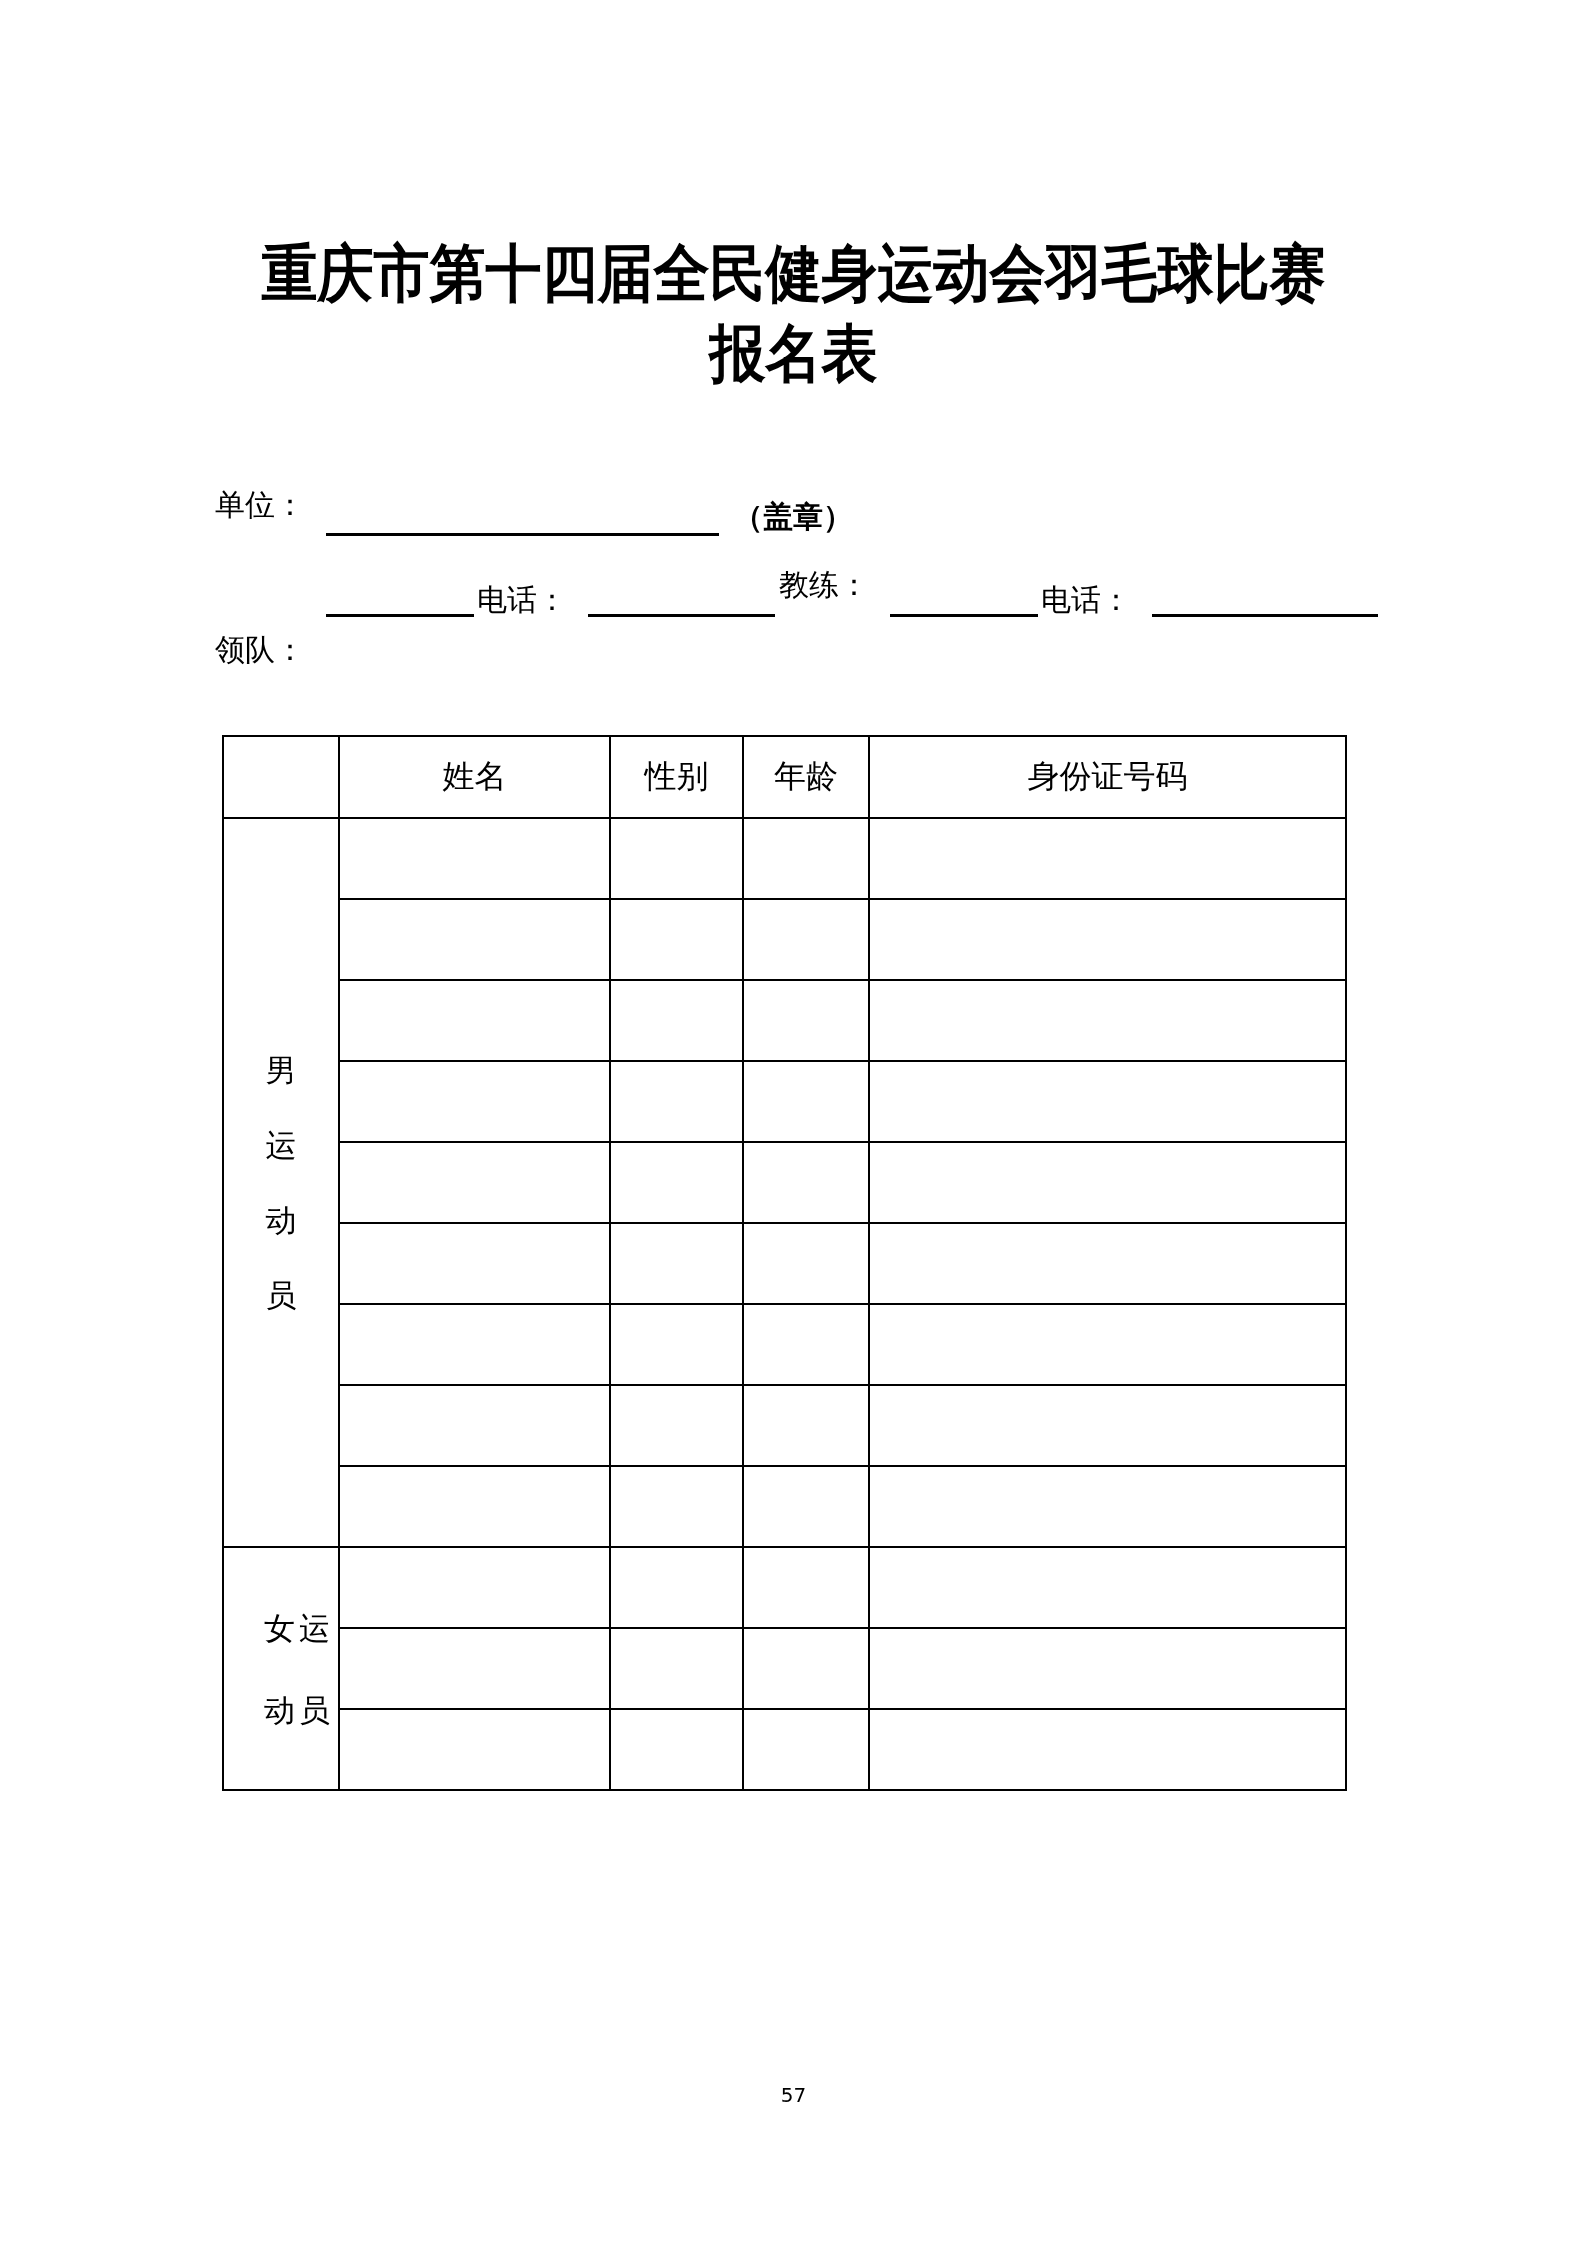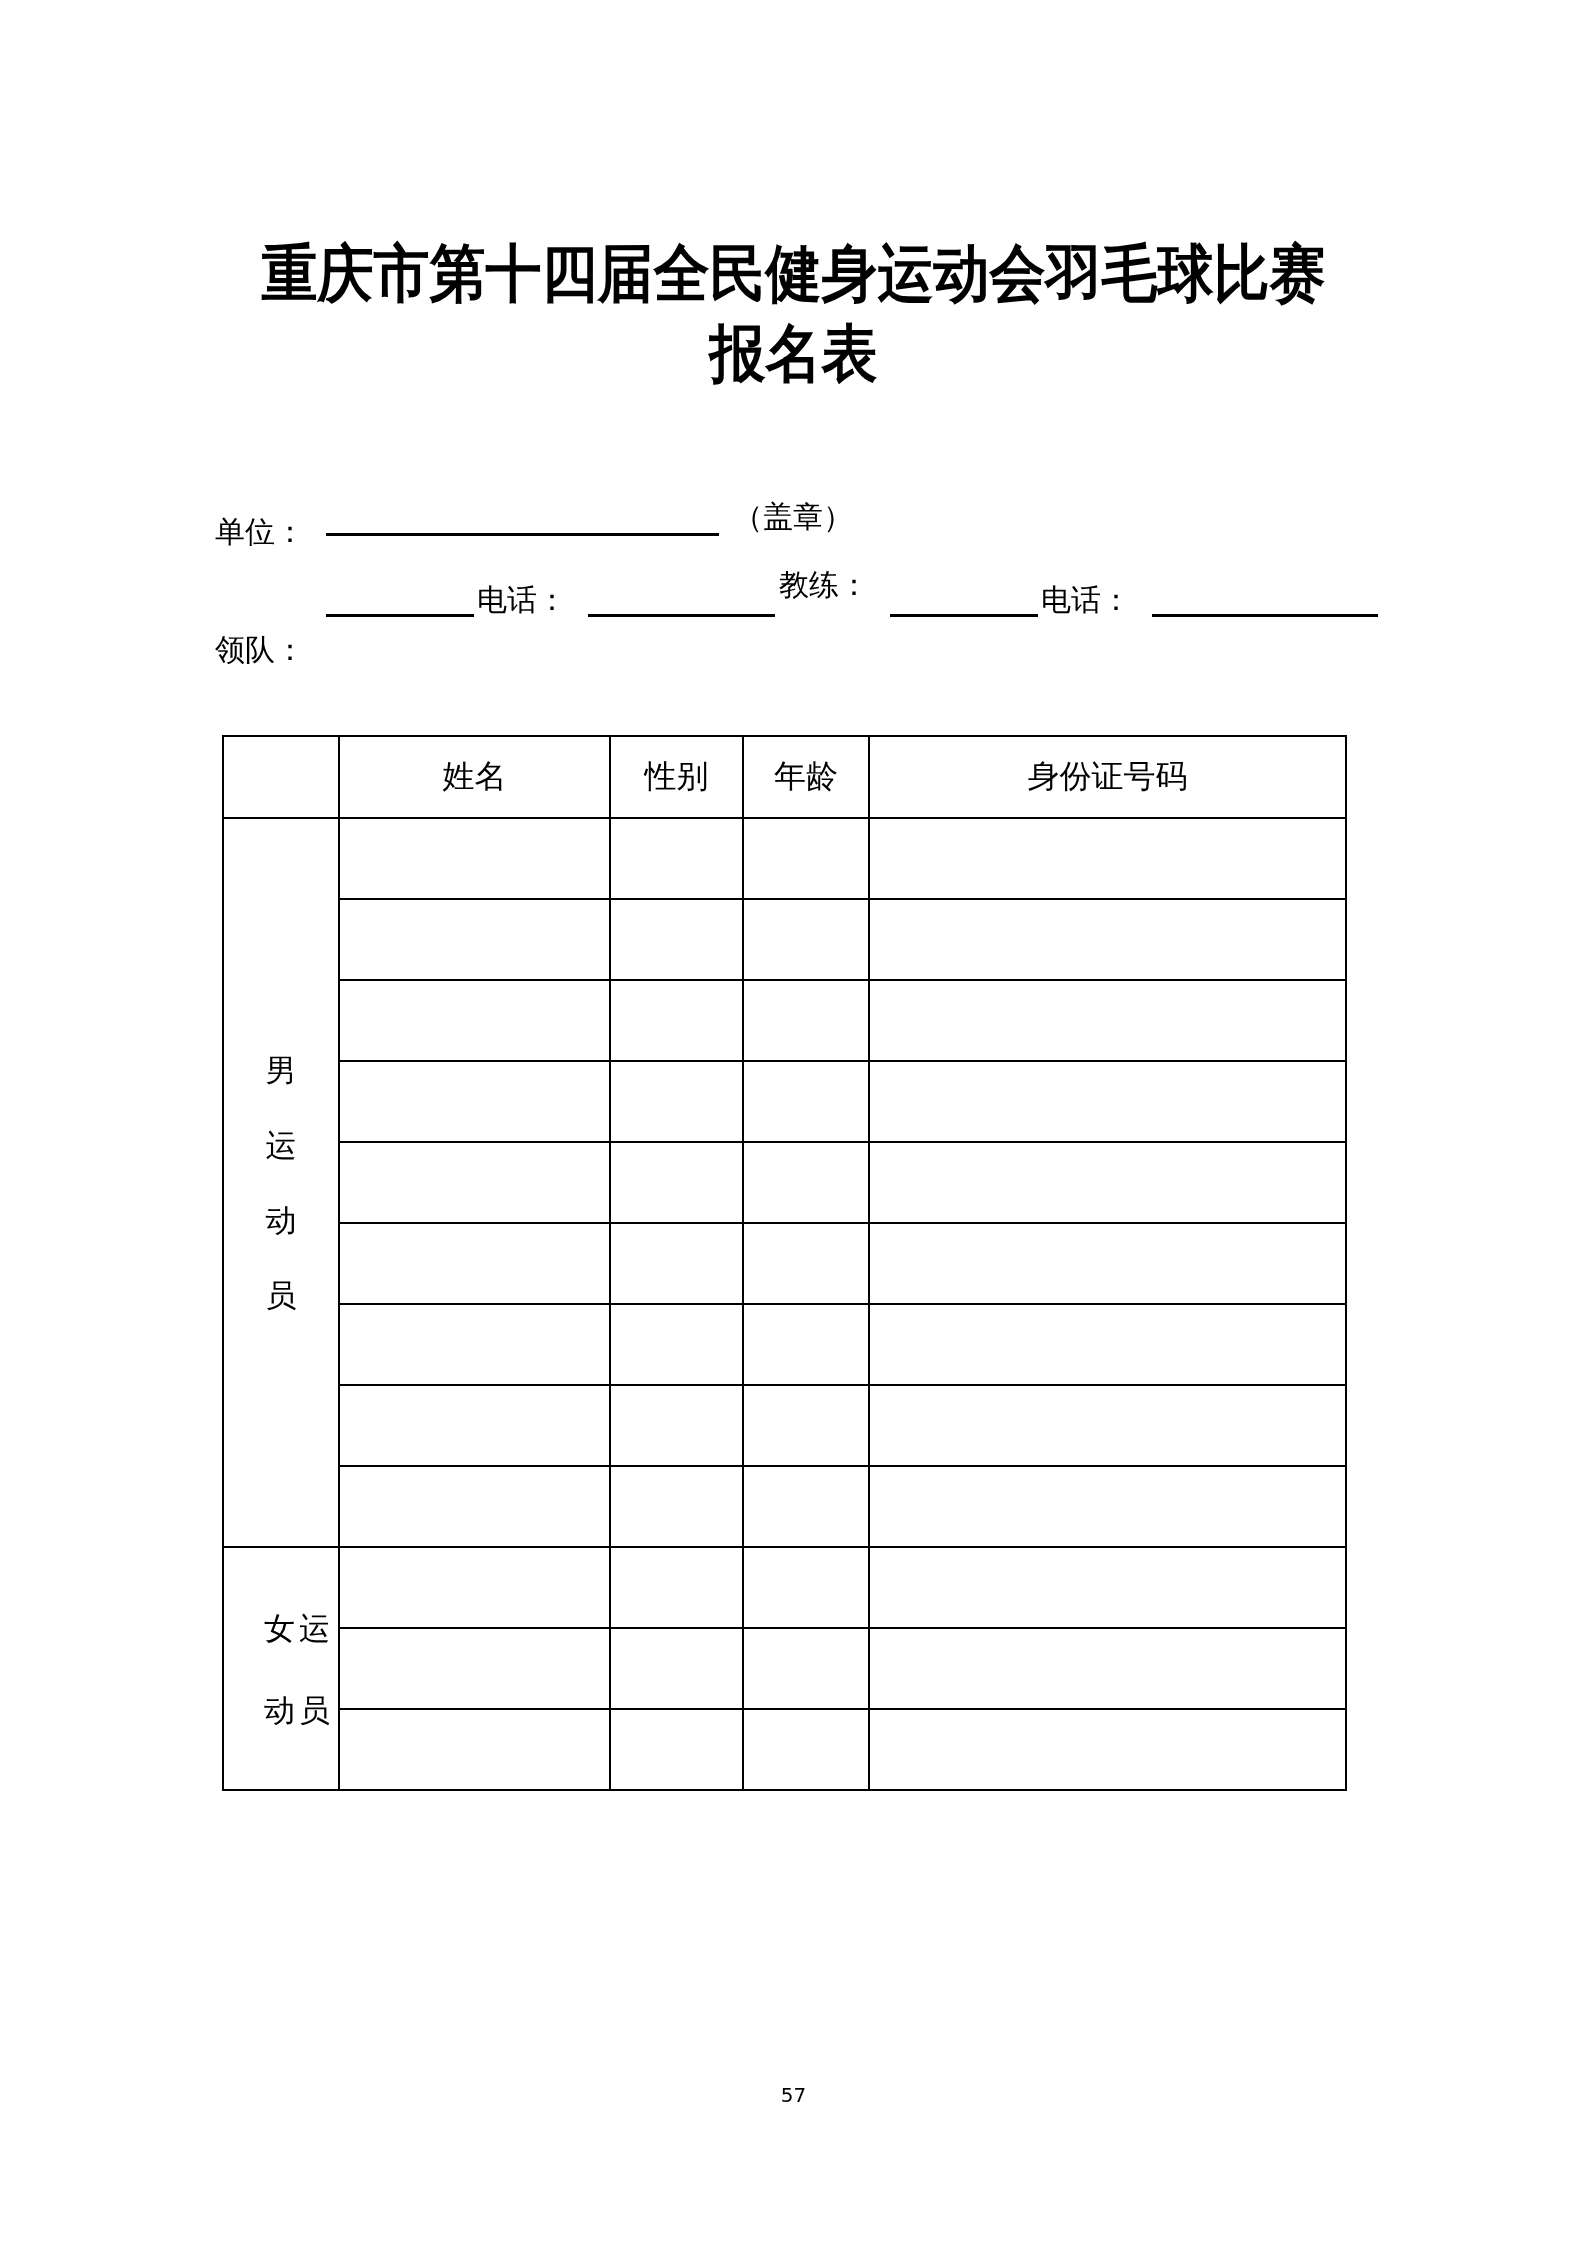--- a/index.html
+++ b/index.html
@@ -29,23 +29,23 @@
               font-family: "DejaVu Sans", sans-serif; font-size: 20px; }
 </style>
 </head>
 <body>
 
 <div>
   <div class="title l1">重庆市第十四届全民健身运动会羽毛球比赛</div>
   <div class="title l2">报名表</div>
 </div>
 
-<div class="field-line" style="left:215px; top:517px;">单位：</div>
+<div class="field-line" style="left:215px; top:490px;">单位：</div>
 <div class="blank" style="left:326px; width:393px; top:533px;"></div>
-<div class="field-line" style="left:733px; top:502px;">（盖章）</div>
+<div class="field-line" style="left:733px; top:502px;font-weight:bold;">（盖章）</div>
 
 <div class="field-line" style="left:215px; top:608px;margin-top:27px;">领队：</div>
 <div class="blank" style="left:326px; width:148px; top:614px;"></div>
 <div class="field-line" style="left:477px; top:585px;">电话：</div>
 <div class="blank" style="left:588px; width:187px; top:614px;"></div>
 <div class="field-line" style="left:779px; top:570px;">教练：</div>
 <div class="blank" style="left:890px; width:148px; top:614px;"></div>
 <div class="field-line" style="left:1041px; top:585px;">电话：</div>
 <div class="blank" style="left:1152px; width:226px; top:614px;"></div>
 

